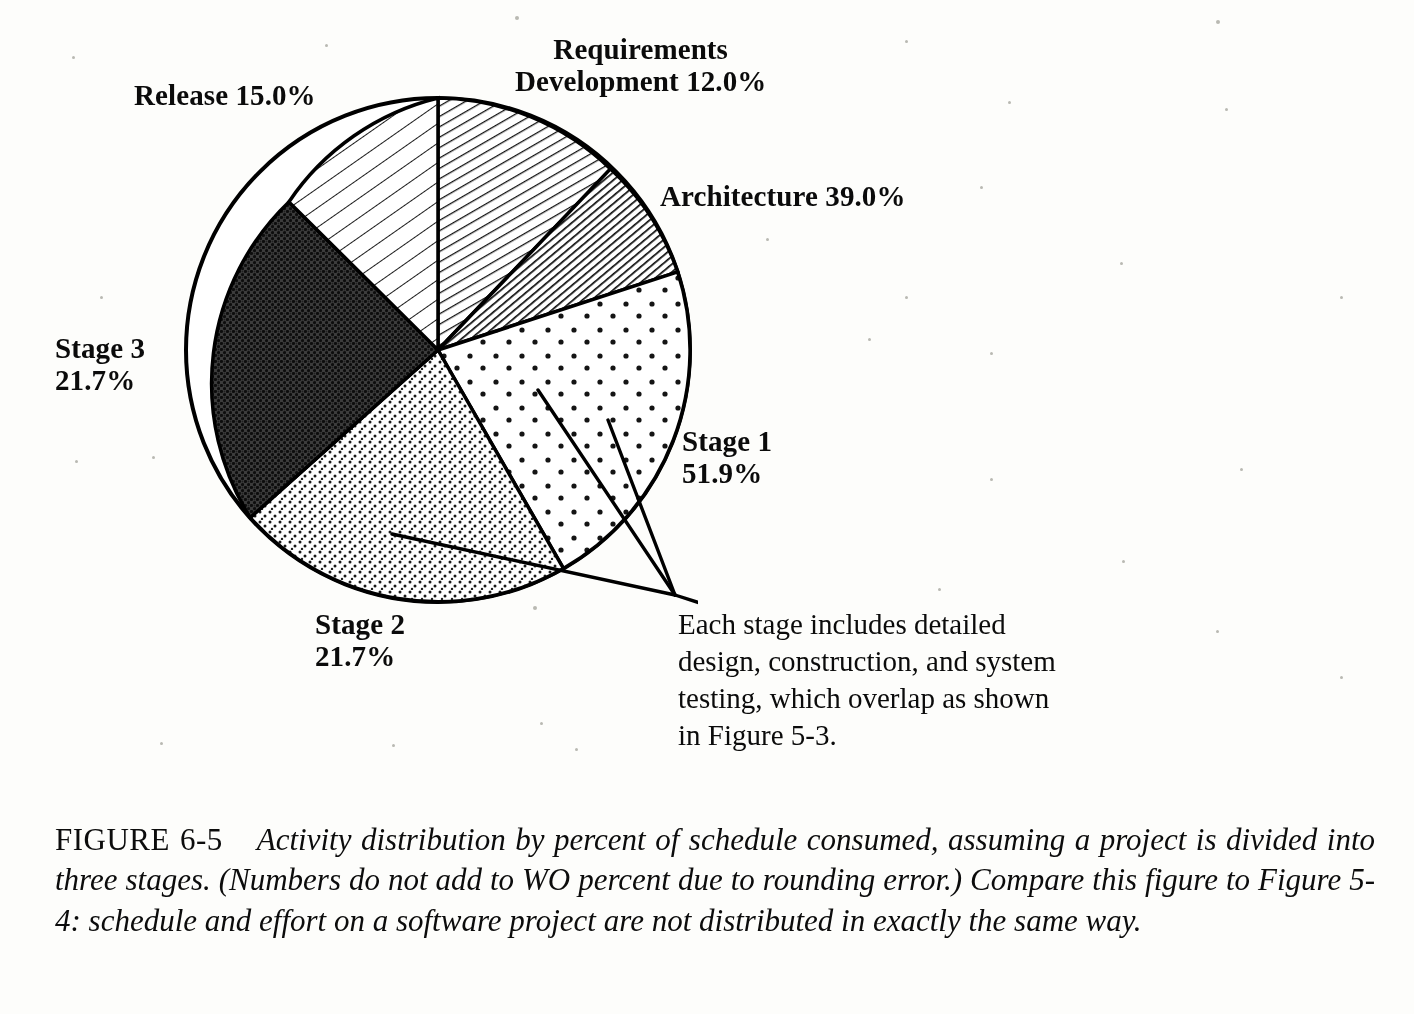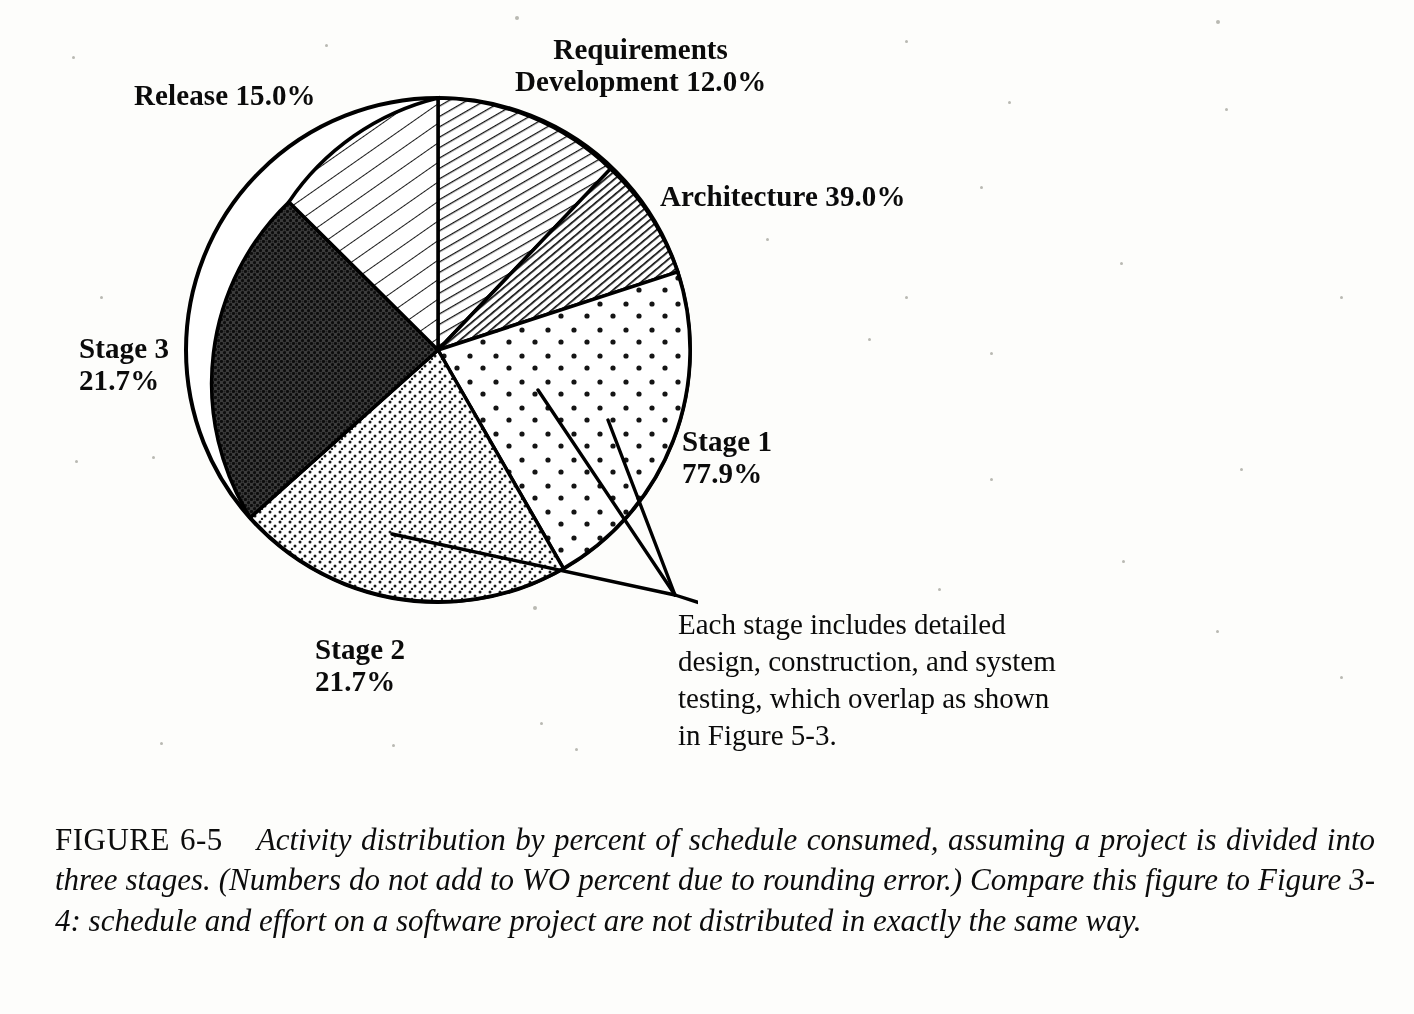--- a/index.html
+++ b/index.html
@@ -48,23 +48,23 @@
     font-size: 29px;
     line-height: 1.12;
     letter-spacing: 0.1px;
     color: #0b0b0b;
     white-space: pre-line;
   }
 
   #label-requirements { left: 515px; top: 33px; text-align: center; }
   #label-release      { left: 134px; top: 79px; }
   #label-architecture { left: 660px; top: 180px; }
-  #label-stage3       { left: 55px;  top: 332px; margin-left: 24px; }
+  #label-stage3       { left: 55px;  top: 332px; }
   #label-stage1       { left: 682px; top: 425px; }
-  #label-stage2       { left: 315px; top: 633px; }
+  #label-stage2       { left: 315px; top: 608px; }
   #note-text {
     position: absolute;
     left: 678px;
     top: 606px;
     font-family: "Liberation Serif", serif;
     font-weight: normal;
     font-size: 29px;
     line-height: 1.28;
     color: #0b0b0b;
     white-space: pre-line;
@@ -194,26 +194,26 @@
 Development 12.0%</div>
 
   <div class="chart-label" id="label-release">Release 15.0%</div>
 
   <div class="chart-label" id="label-architecture">Architecture 39.0%</div>
 
   <div class="chart-label" id="label-stage3">Stage 3
 21.7%</div>
 
   <div class="chart-label" id="label-stage1">Stage 1
-77.9%</div>
+51.9%</div>
 
   <div class="chart-label" id="label-stage2">Stage 2
 21.7%</div>
 
   <div id="note-text">Each stage includes detailed
 design, construction, and system
 testing, which overlap as shown
 in Figure 5-3.</div>
 </div>
 
 <div id="caption">
-  <span class="fig-id">FIGURE 6-5</span><span class="cap-space"></span><span class="cap-body">Activity distribution by percent of schedule consumed, assuming a project is divided into three stages. (Numbers do not add to WO percent due to rounding error.) Compare this figure to Figure 3-4: schedule and effort on a software project are not distributed in exactly the same way.</span>
+  <span class="fig-id">FIGURE 6-5</span><span class="cap-space"></span><span class="cap-body">Activity distribution by percent of schedule consumed, assuming a project is divided into three stages. (Numbers do not add to WO percent due to rounding error.) Compare this figure to Figure 5-4: schedule and effort on a software project are not distributed in exactly the same way.</span>
 </div>
 
 </body></html>

